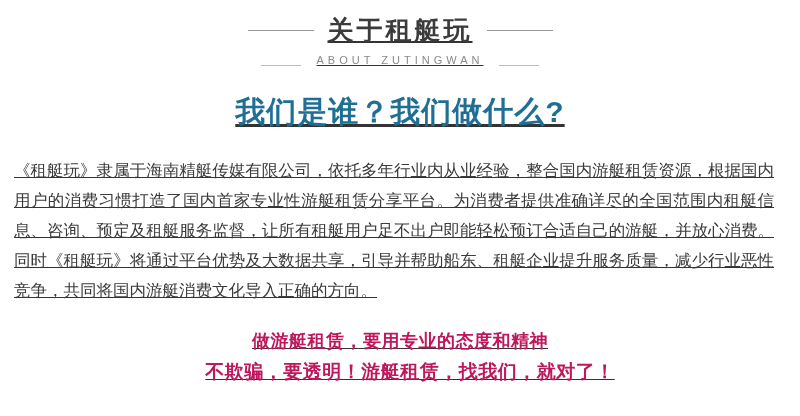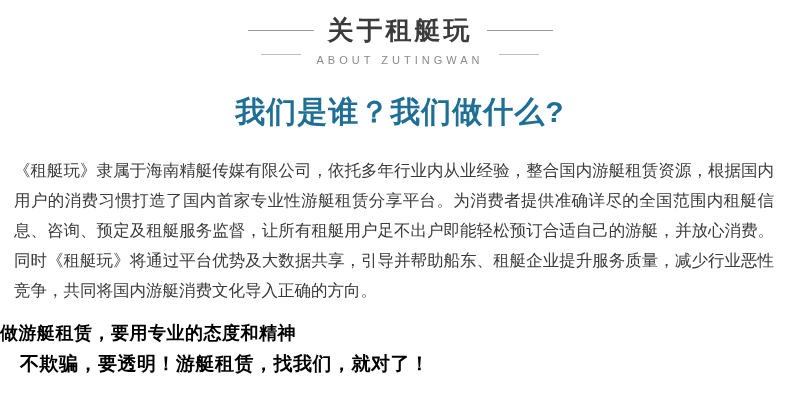--- a/index.html
+++ b/index.html
@@ -12,20 +12,21 @@
     background: #ffffff;
     font-family: "Liberation Sans", sans-serif;
     color: #333333;
     overflow: hidden;
   }
   .page {
     position: relative;
     width: 800px;
     height: 344px;
     box-sizing: border-box;
+    text-decoration: underline;
   }
 
   
   .header {
     padding-top: 16px;
     text-align: center;
   }
   .header-title-row {
     display: flex;
     align-items: center;
@@ -40,21 +41,21 @@
   .header-title {
     font-size: 26px;
     font-weight: bold;
     letter-spacing: 3px;
     color: #3b3b3b;
     line-height: 1.1;
     white-space: nowrap;
   }
   .header-sub-row {
     display: flex;
-    align-items: flex-start;
+    align-items: flex-end;
     justify-content: center;
     gap: 16px;
     margin-top: 9px;
   }
   .header-sub-rule {
     width: 40px;
     height: 1px;
     background: #bdbdbd;
   }
   .header-subtitle {
@@ -79,23 +80,23 @@
     margin: 22px 26px 0 14px;
     font-size: 16.5px;
     line-height: 1.82;
     color: #3a3a3a;
     text-align: justify;
     text-justify: inter-ideograph;
   }
 
   
   .slogan {
-    margin-top: 16px;
-    text-align: left;
-    color: #000000;
+    margin-top: 24px;
+    text-align: center;
+    color: #be185d;
     font-weight: bold;
   }
   .slogan-line1 {
     font-size: 18px;
     letter-spacing: 0.5px;
   }
   .slogan-line2 {
     font-size: 19px;
     margin-top: 6px;
     letter-spacing: 0.5px;

